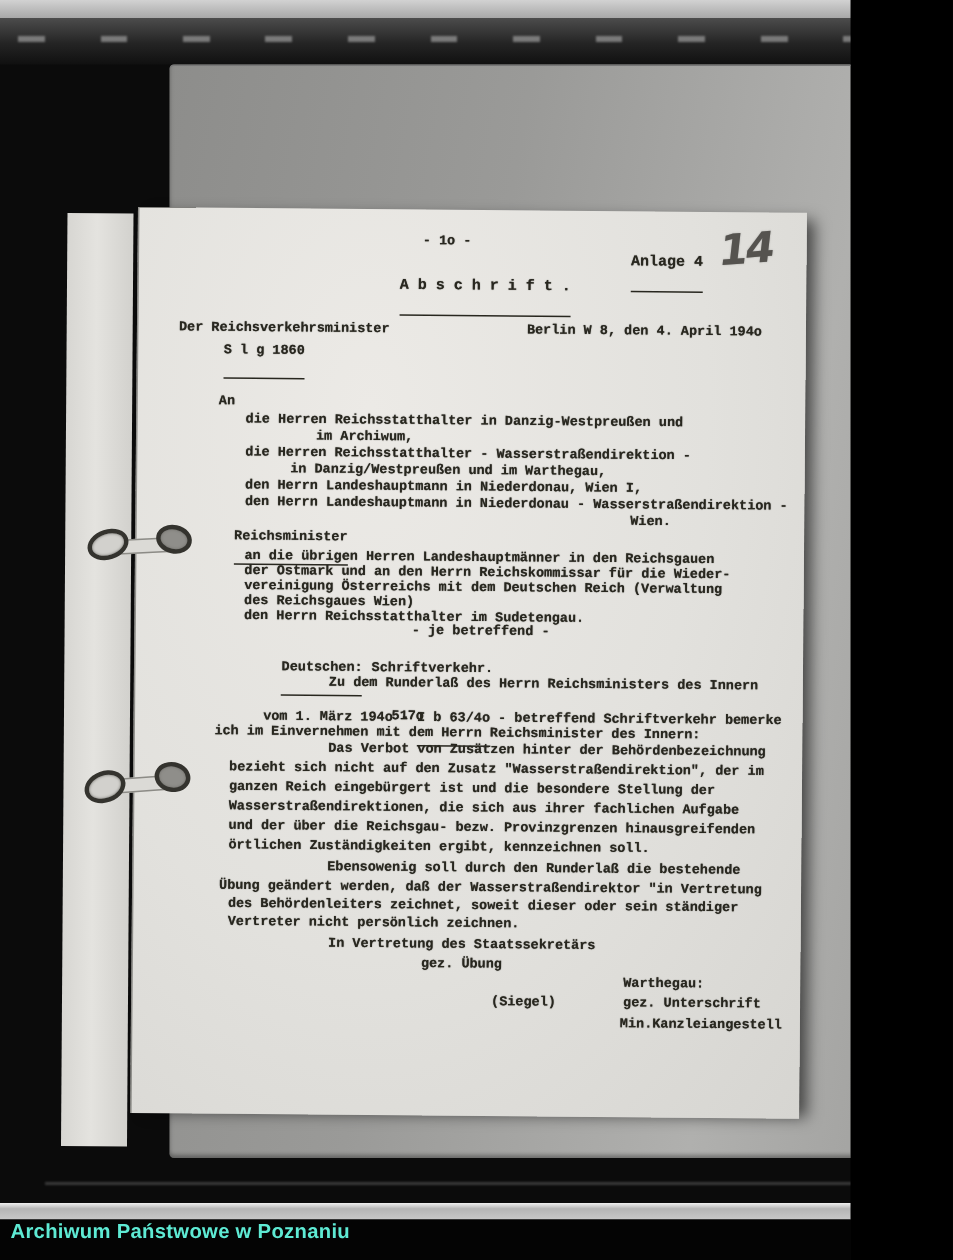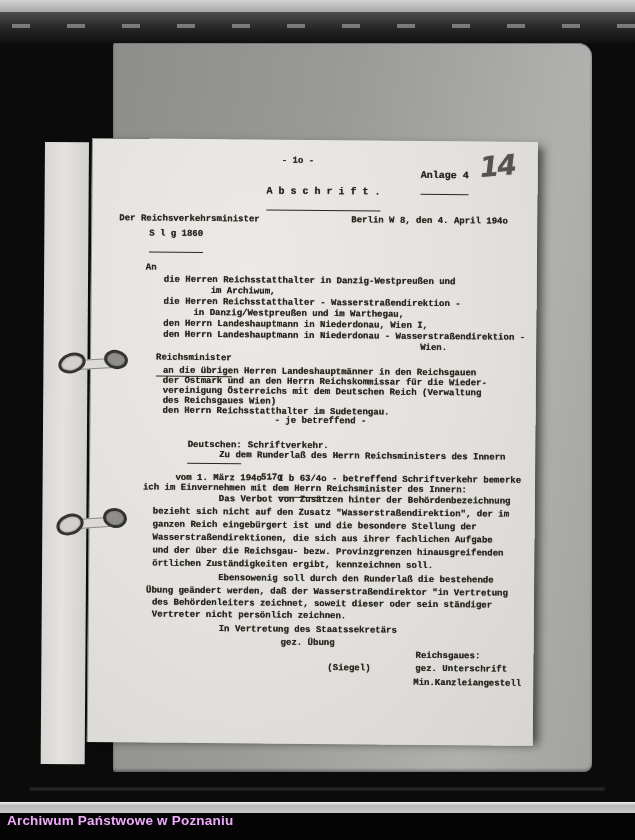--- a/index.html
+++ b/index.html
@@ -1,32 +1,32 @@
 <!DOCTYPE html>
 <html><head>
 <meta charset="utf-8">
 <style>
   html,body{margin:0;padding:0;background:#000;}
-  .screen{position:relative;width:635px;height:840px;background:#0b0b0b;overflow:hidden;
+  .screen{position:relative;width:567px;height:840px;background:#0b0b0b;overflow:hidden;
           font-family:"Liberation Sans",sans-serif;}
 
   
   .film-top-strip{position:absolute;left:0;top:0;width:635px;height:12px;
     background:linear-gradient(#d2d2d2,#a8a8a8);}
   .film-edge-band{position:absolute;left:0;top:12px;width:635px;height:31px;
     background:linear-gradient(#4c4c4c,#242424 55%,#101010);}
   .film-sprockets{position:absolute;left:0;top:24px;width:635px;height:4px;opacity:.75;
     background:repeating-linear-gradient(90deg,rgba(235,235,235,0) 0 12px,rgba(235,235,235,.55) 12px 30px,rgba(235,235,235,0) 30px 55px);
     filter:blur(.7px);}
   .film-scratch-line{position:absolute;left:30px;top:788px;width:575px;height:2px;
     background:rgba(195,195,195,.25);filter:blur(.8px);}
   .film-bottom-strip{position:absolute;left:0;top:802px;width:635px;height:11px;
     background:linear-gradient(#f0f0f0,#b5b5b5 35%,#c8c8c8);}
   .caption-bar{position:absolute;left:0;top:813px;width:635px;height:27px;background:#040404;}
-  .caption-bar span{display:block;padding-left:7px;line-height:27px;color:#f0abfc;
+  .caption-bar span{display:block;padding-left:7px;line-height:27px;color:#5eead4;
     font:700 13.5px "Liberation Sans",sans-serif;letter-spacing:.2px;}
 
   
   .page-stack{position:absolute;left:113px;top:43px;width:479px;height:729px;
     background:linear-gradient(100deg,#8d8d8b,#9a9a98 40%,#b0b0ae 78%,#a2a2a0);
     border-radius:3px 14px 8px 3px;box-shadow:inset 0 1px 0 #777, inset 0 -2px 3px rgba(0,0,0,.35);}
   .under-sheet{position:absolute;left:45px;top:142px;width:44px;height:622px;
     background:linear-gradient(90deg,#d7d6d2,#e4e3df 45%,#d2d1cd);transform:rotate(.4deg);
     transform-origin:top left;}
   .doc-page{position:absolute;left:92px;top:138px;width:446px;height:604px;overflow:hidden;
@@ -106,21 +106,21 @@
     <div class="ln" style="left:64px;top:407px">und der über die Reichsgau- bezw. Provinzgrenzen hinausgreifenden</div>
     <div class="ln" style="left:64px;top:420px">örtlichen Zuständigkeiten ergibt, kennzeichnen soll.</div>
 
     <div class="ln" style="left:130px;top:434px">Ebensowenig soll durch den Runderlaß die bestehende</div>
     <div class="ln" style="left:58px;top:447px">Übung geändert werden, daß der Wasserstraßendirektor "in Vertretung</div>
     <div class="ln" style="left:64px;top:459px">des Behördenleiters zeichnet, soweit dieser oder sein ständiger</div>
     <div class="ln" style="left:64px;top:471px">Vertreter nicht persönlich zeichnen.</div>
 
     <div class="ln" style="left:131px;top:485px">In Vertretung des Staatssekretärs</div>
     <div class="ln" style="left:193px;top:498px">gez. Übung</div>
-    <div class="ln" style="left:328px;top:510px">Reichsgaues:</div>
+    <div class="ln" style="left:328px;top:510px">Warthegau:</div>
     <div class="ln" style="left:240px;top:523px">(Siegel)</div>
     <div class="ln" style="left:328px;top:523px">gez. Unterschrift</div>
     <div class="ln" style="left:326px;top:537px">Min.Kanzleiangestell</div>
   </div>
 
   <div>
     <div class="bar" style="left:72px;top:359px;width:46px;height:8px;transform:rotate(-3deg)"></div>
     <div class="ring" style="left:58px;top:353px;width:22px;height:14px;transform:rotate(-18deg)"></div>
     <div class="ring" style="left:104px;top:350px;width:18px;height:13px;transform:rotate(12deg);background:#8f8e8a"></div>
   </div>

